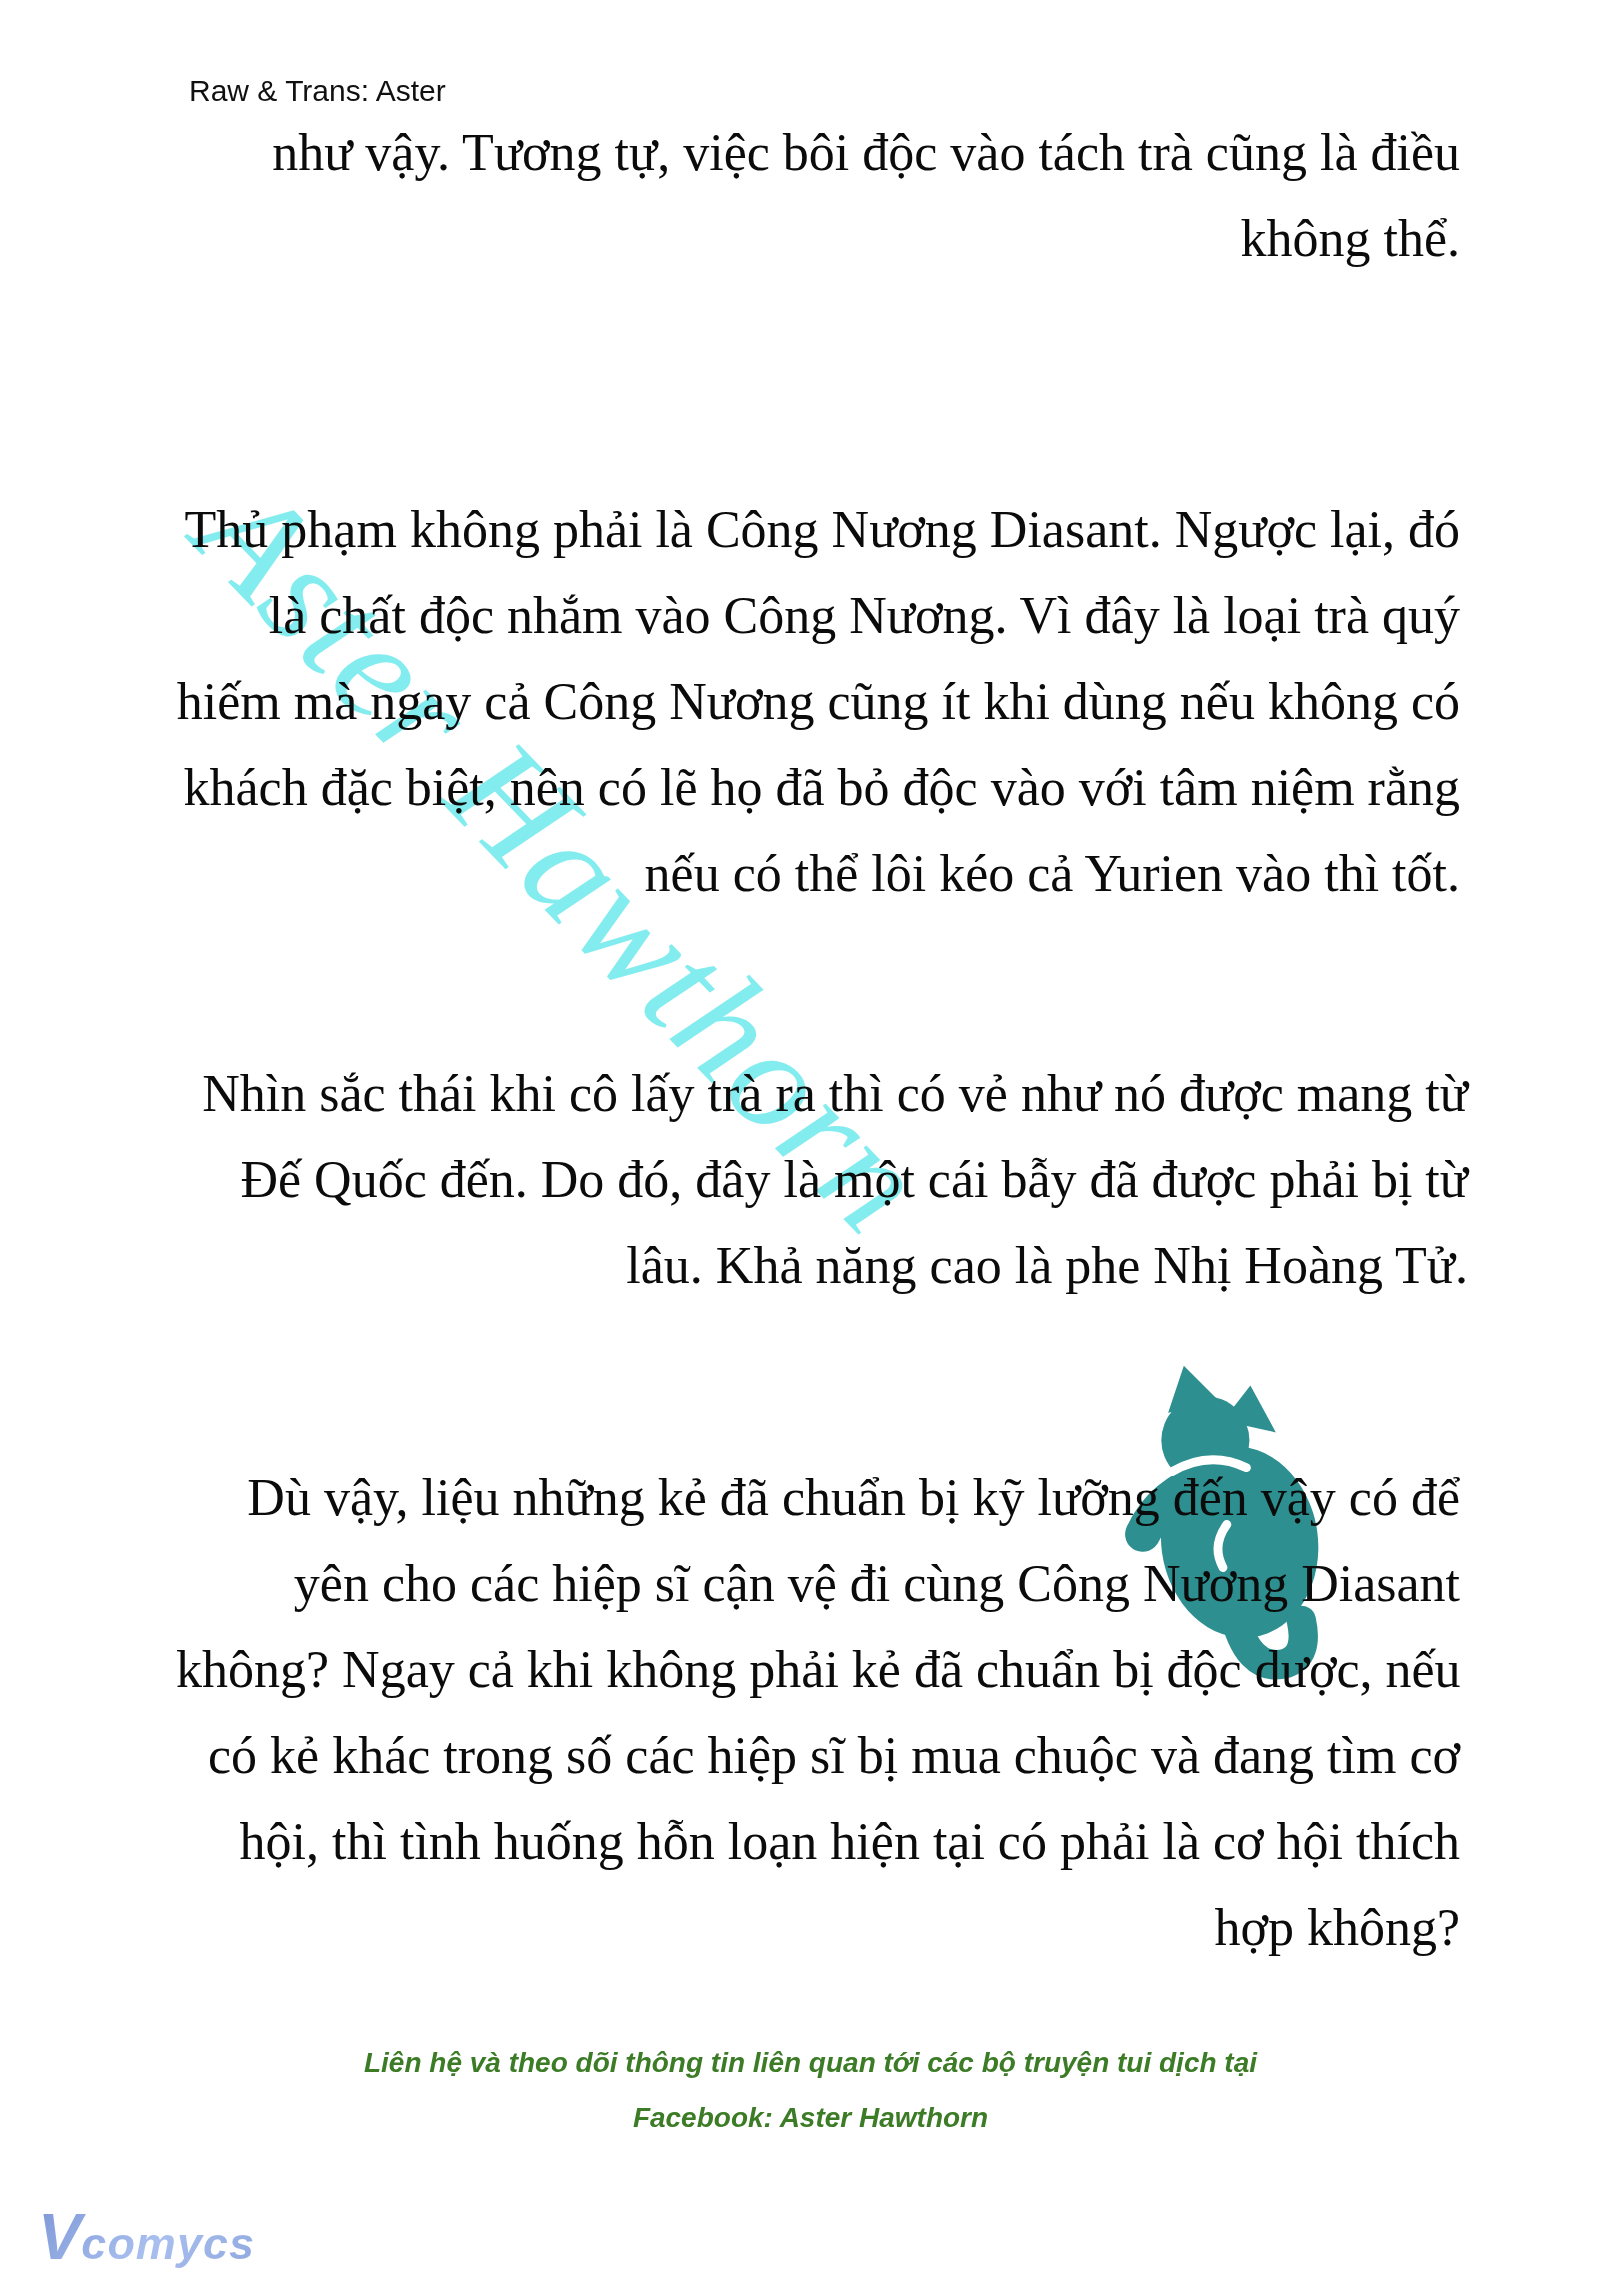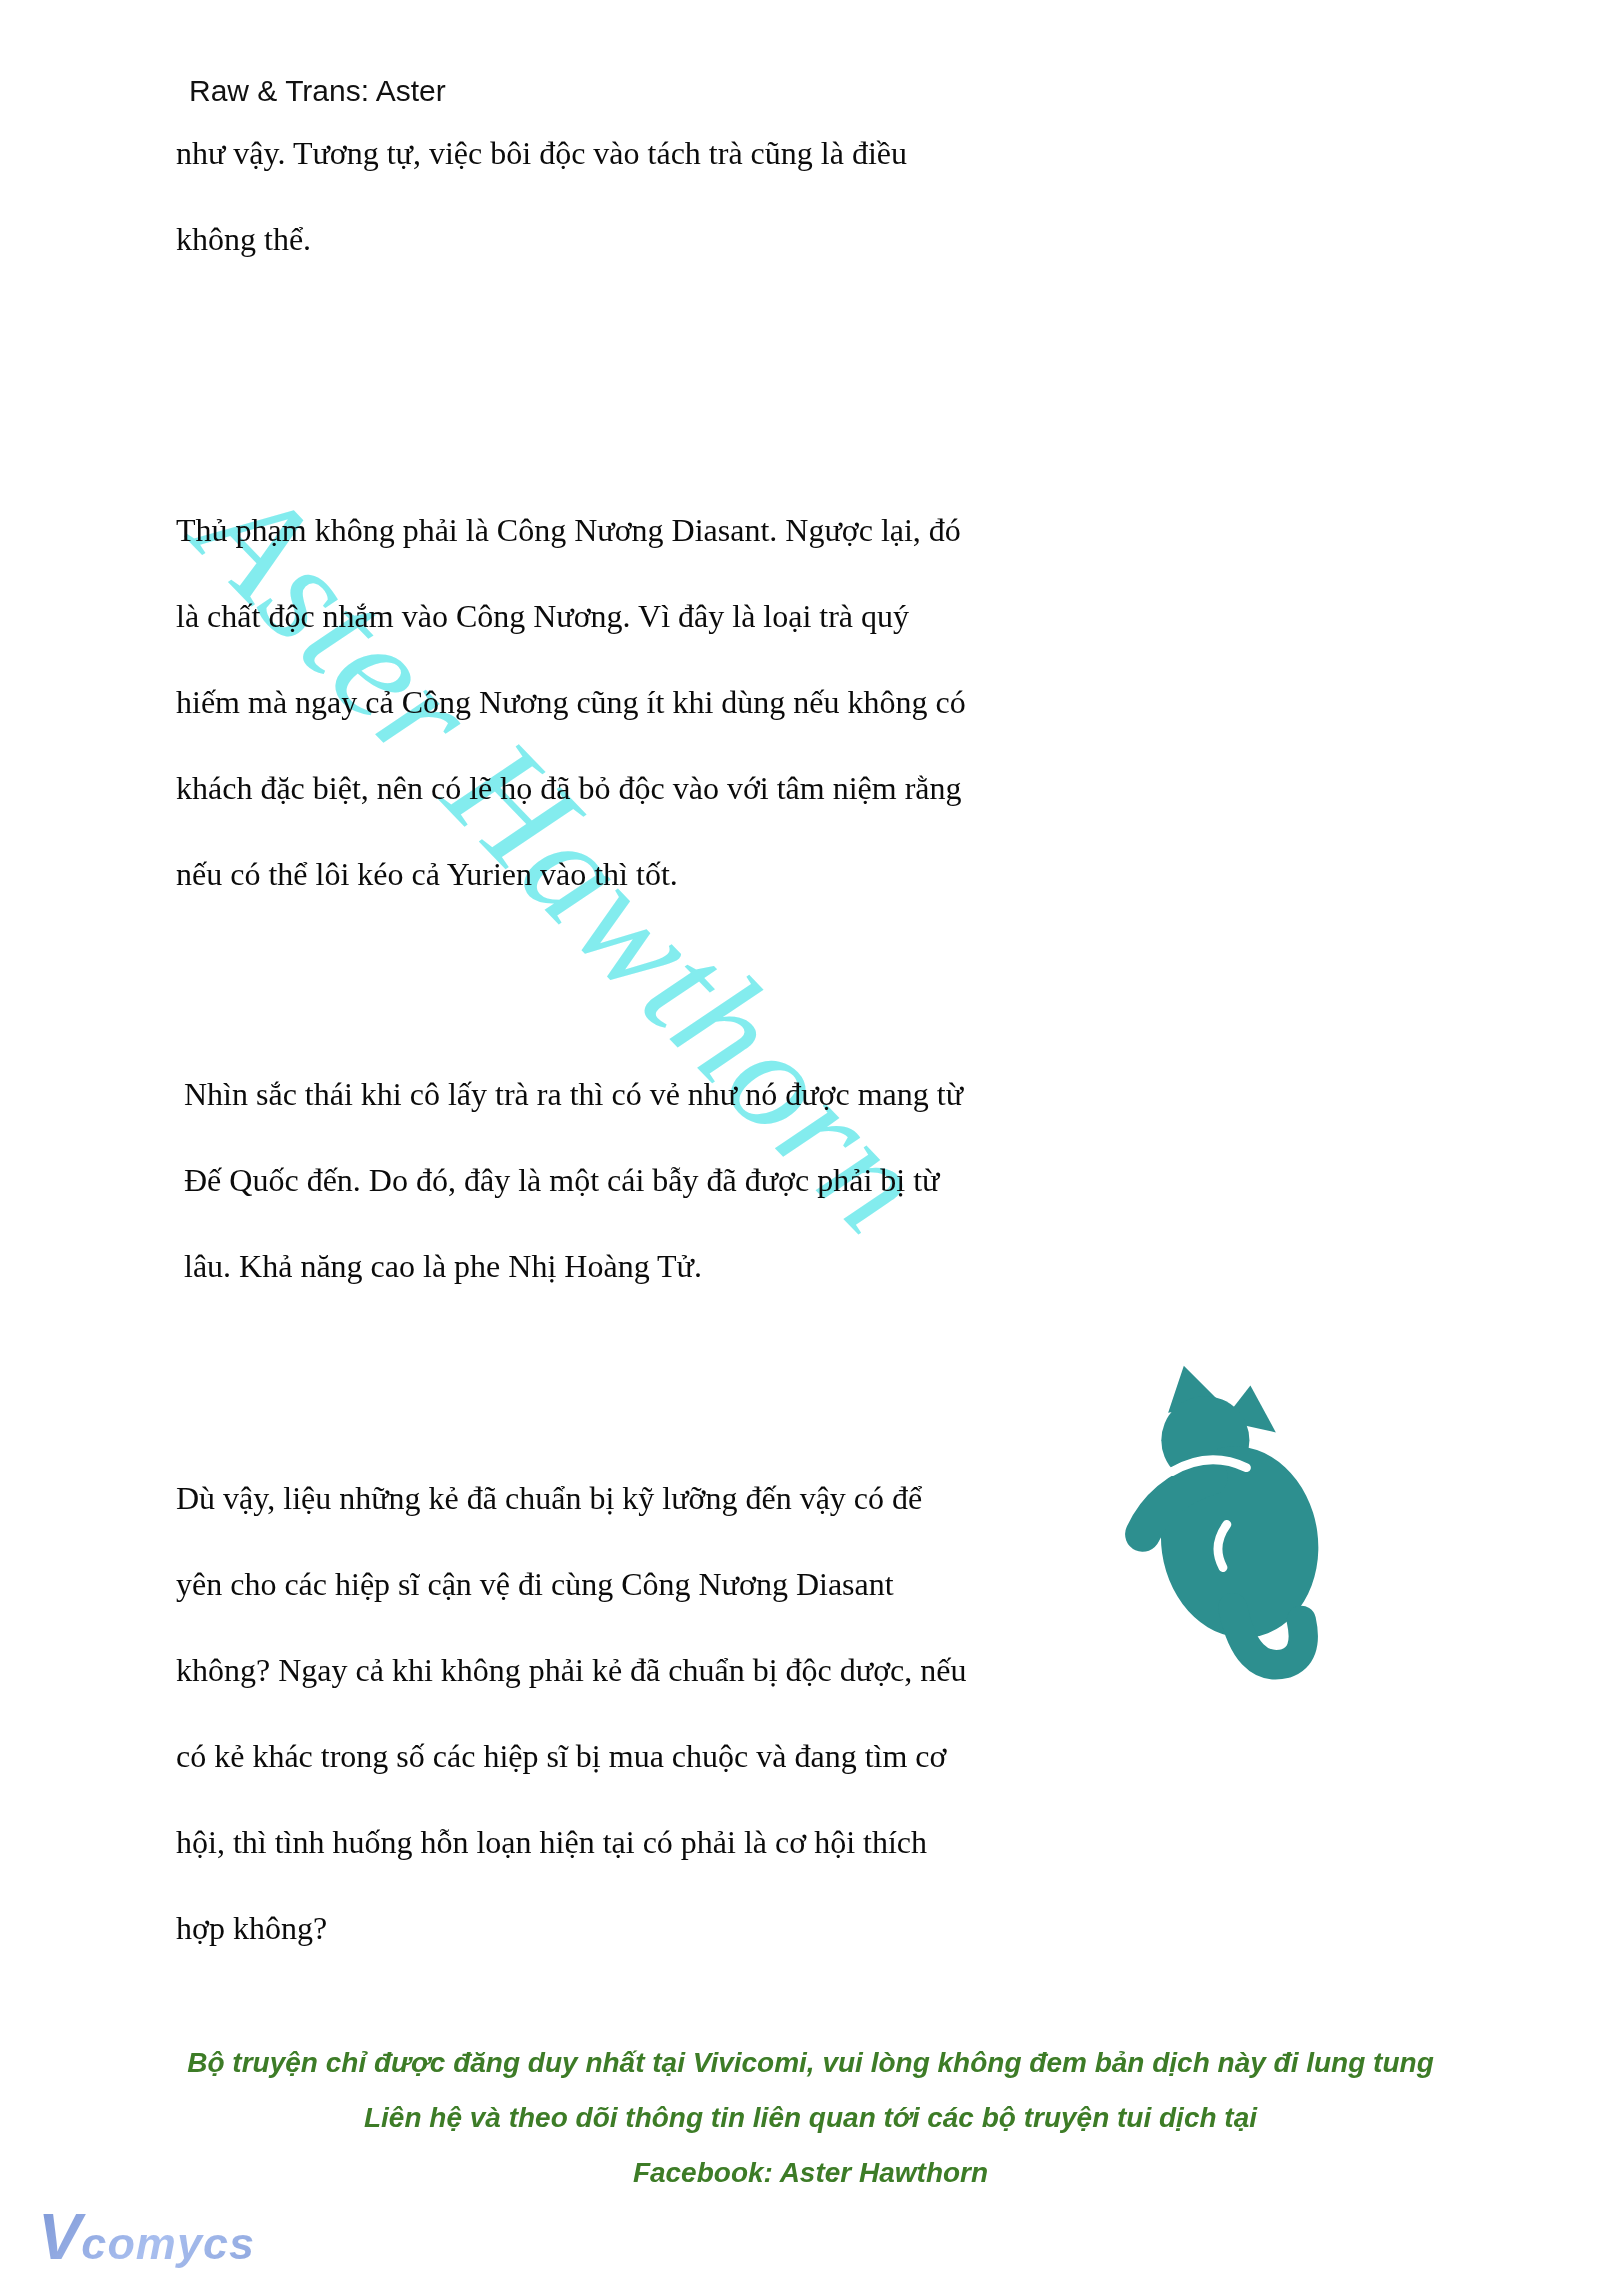--- a/index.html
+++ b/index.html
@@ -37,24 +37,25 @@
     position:absolute;left:1117px;top:1358px;
     width:211px;height:328px;
     z-index:1;
   }
 
   .body-text{
     position:absolute;left:176px;width:1284px;
     z-index:2;
   }
   .body-text .line{
-    font-size:32px;
+    font-size:52px;
     line-height:86px;
     color:#0b0b0b;
     white-space:nowrap;
+    text-align:right;
   }
   #par-0{top:110px;}
   #par-1{top:487px;}
   #par-2{top:1051px;margin-left:8px;}
   #par-3{top:1455px;}
 
   .footer{
     position:absolute;left:0;top:2035px;width:1621px;
     text-align:center;
     font-family:"Liberation Sans", sans-serif;
@@ -122,21 +123,20 @@
   <div id="par-3" class="body-text">
       <div class="line">Dù vậy, liệu những kẻ đã chuẩn bị kỹ lưỡng đến vậy có để</div>
       <div class="line">yên cho các hiệp sĩ cận vệ đi cùng Công Nương Diasant</div>
       <div class="line">không? Ngay cả khi không phải kẻ đã chuẩn bị độc dược, nếu</div>
       <div class="line">có kẻ khác trong số các hiệp sĩ bị mua chuộc và đang tìm cơ</div>
       <div class="line">hội, thì tình huống hỗn loạn hiện tại có phải là cơ hội thích</div>
       <div class="line">hợp không?</div>
     </div>
 
   <div class="footer" style="color: rgb(61, 124, 39);">
-    <div class="footer-line">Bộ truyện chỉ được đăng duy nhất tại Vivicomi, vui lòng không đem bản dịch này đi lung tung</div>
     <div class="footer-line">Liên hệ và theo dõi thông tin liên quan tới các bộ truyện tui dịch tại</div>
     <div class="footer-line">Facebook: Aster Hawthorn</div>
   </div>
 
   <div class="logo">
     <span class="logo-initial">V</span><span class="logo-rest">comycs</span>
   </div>
 
 </div>
 

